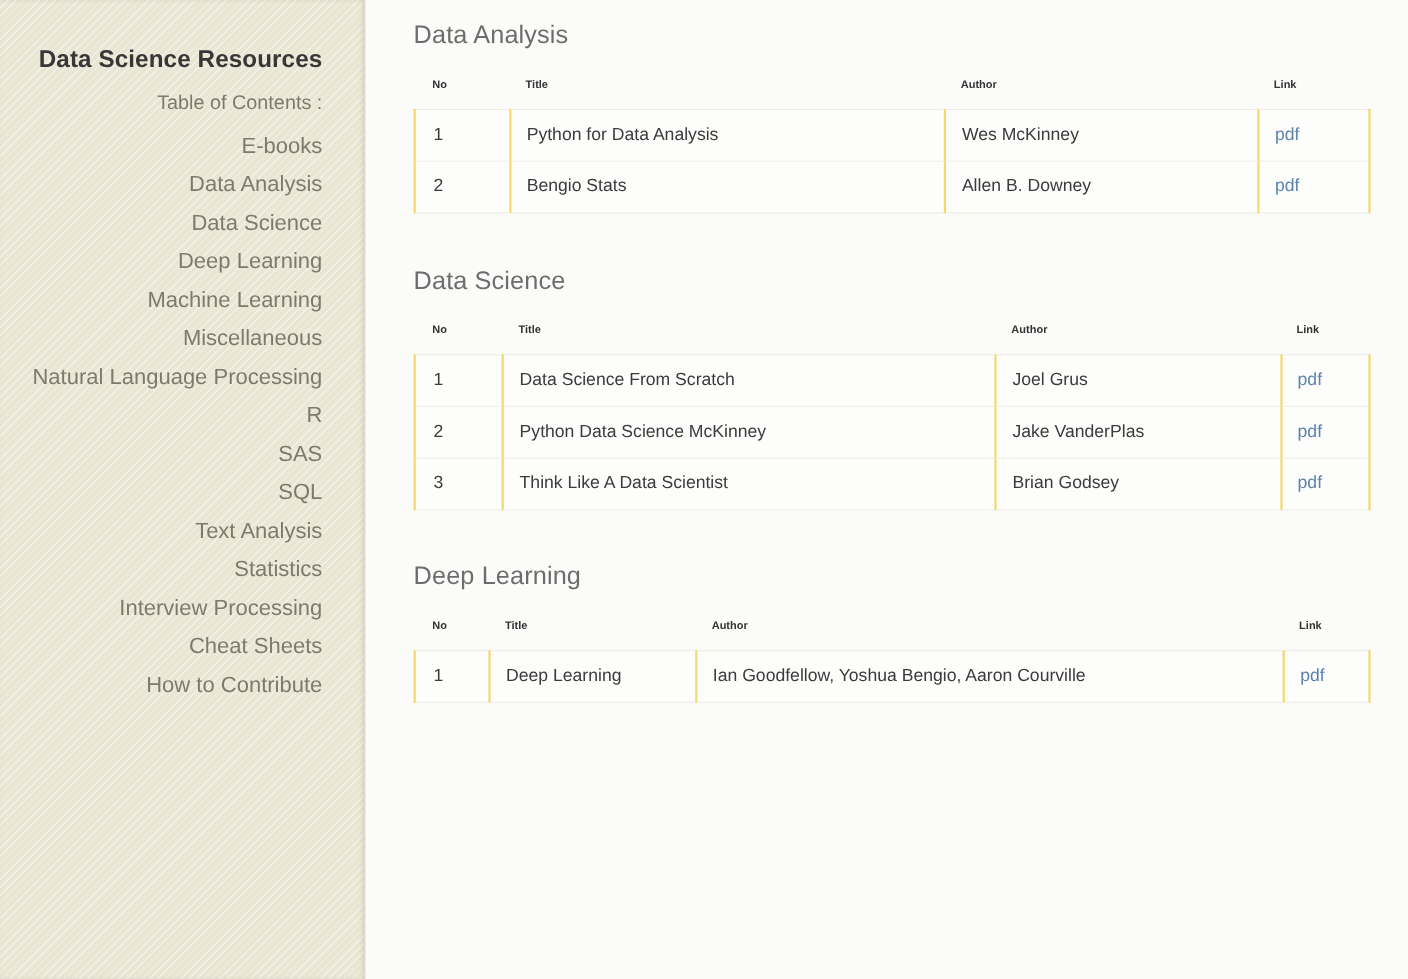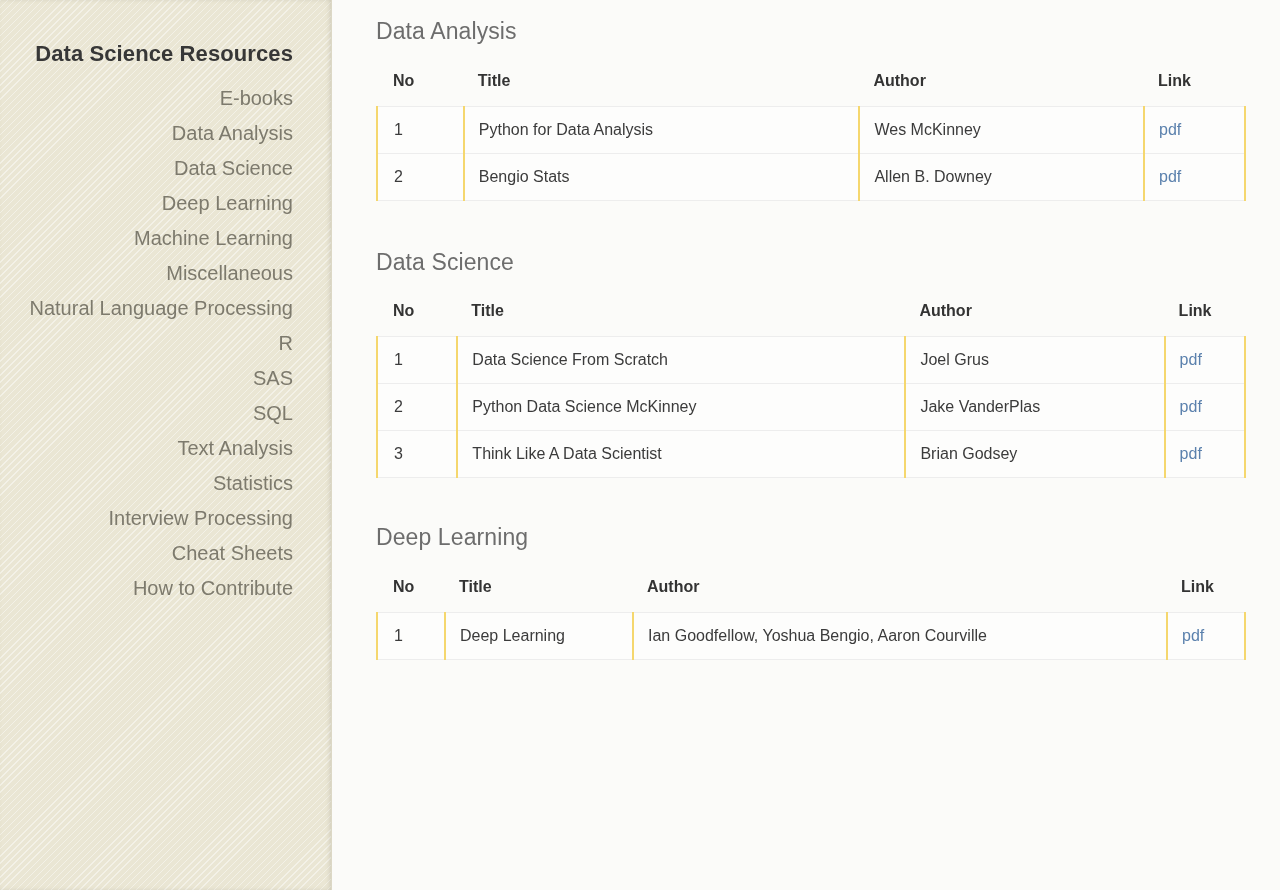--- a/index.html
+++ b/index.html
@@ -111,21 +111,21 @@
     letter-spacing: 0.1px;
   }
 
   table.resource-table {
     width: 100%;
     border-collapse: collapse;
     font-size: 16px;
   }
 
   table.resource-table thead th {
-    font-size: 16px;
+    font-size: 10px;
     font-weight: bold;
     color: #333333;
     text-align: left;
     padding: 0 0 16px 14px;
     border: none;
     background: transparent;
     white-space: nowrap;
   }
   table.resource-table thead th:first-child { padding-left: 16px; }
 
@@ -164,20 +164,21 @@
   .t3 .col-author{ width: 534px; }
   .t3 .col-link  { width: 78px; }
 </style>
 </head>
 <body>
 
 <div class="page">
 
   <aside class="sidebar">
     <h1 class="site-title">Data Science Resources</h1>
+    <div class="toc-caption">Table of Contents :</div>
 
     <ul class="nav-list">
       <li>
           <a class="nav-link" href="#">E-books</a>
         </li>
       <li>
           <a class="nav-link" href="#">Data Analysis</a>
         </li>
       <li>
           <a class="nav-link" href="#">Data Science</a>

